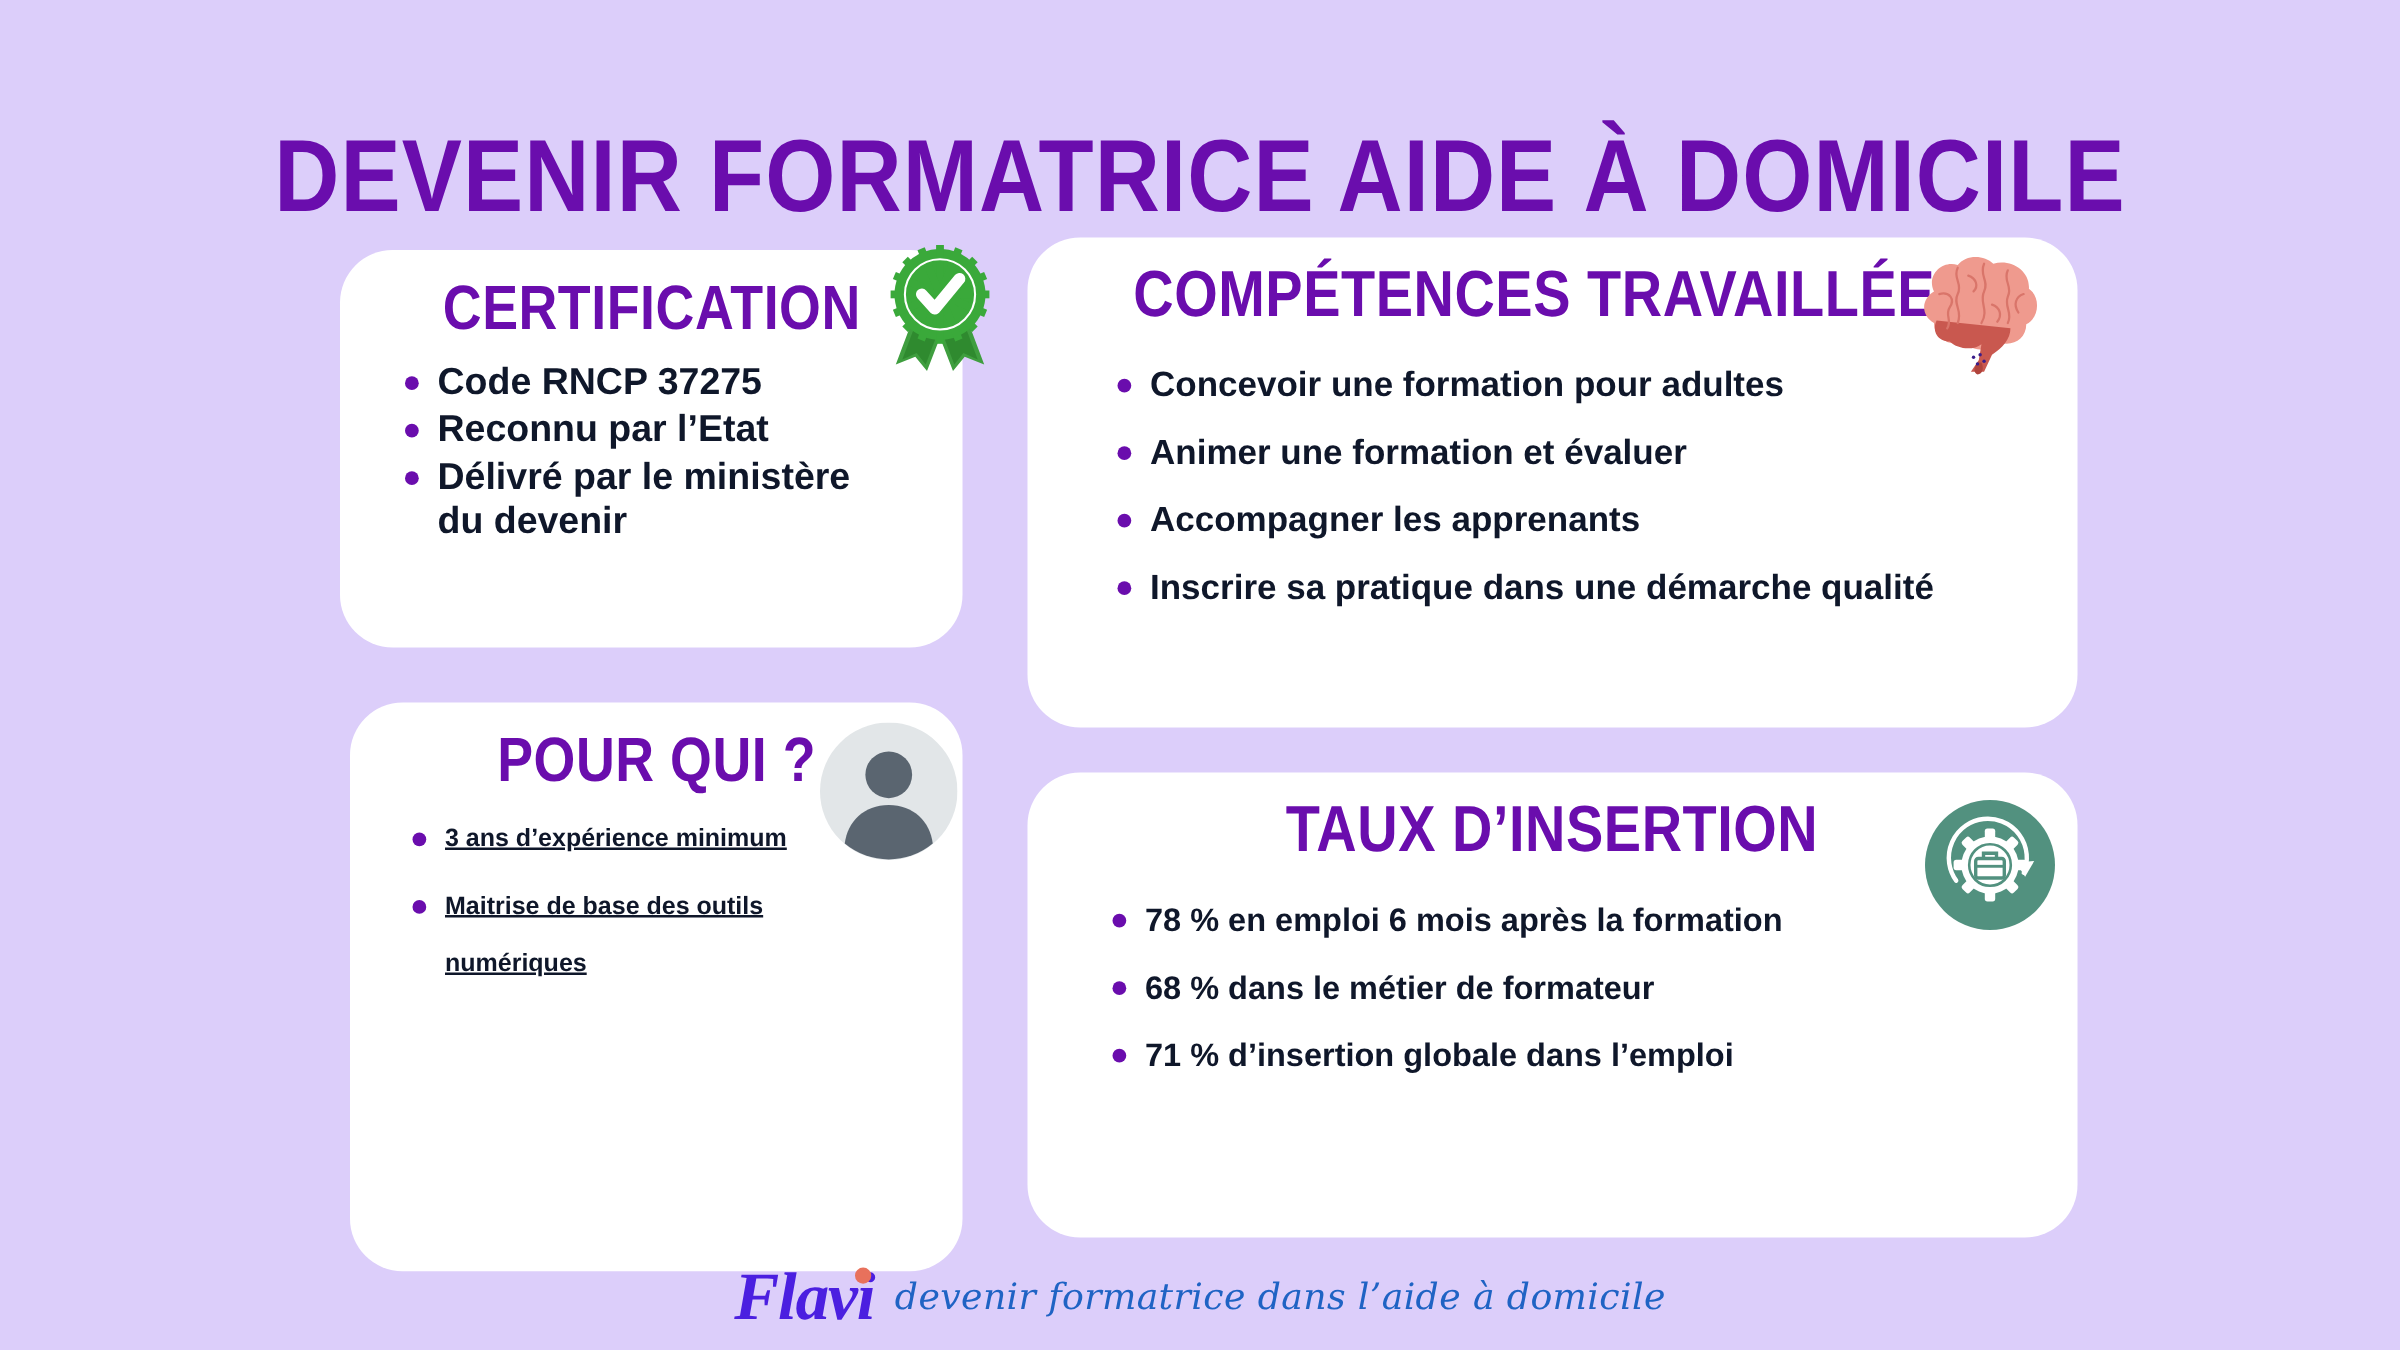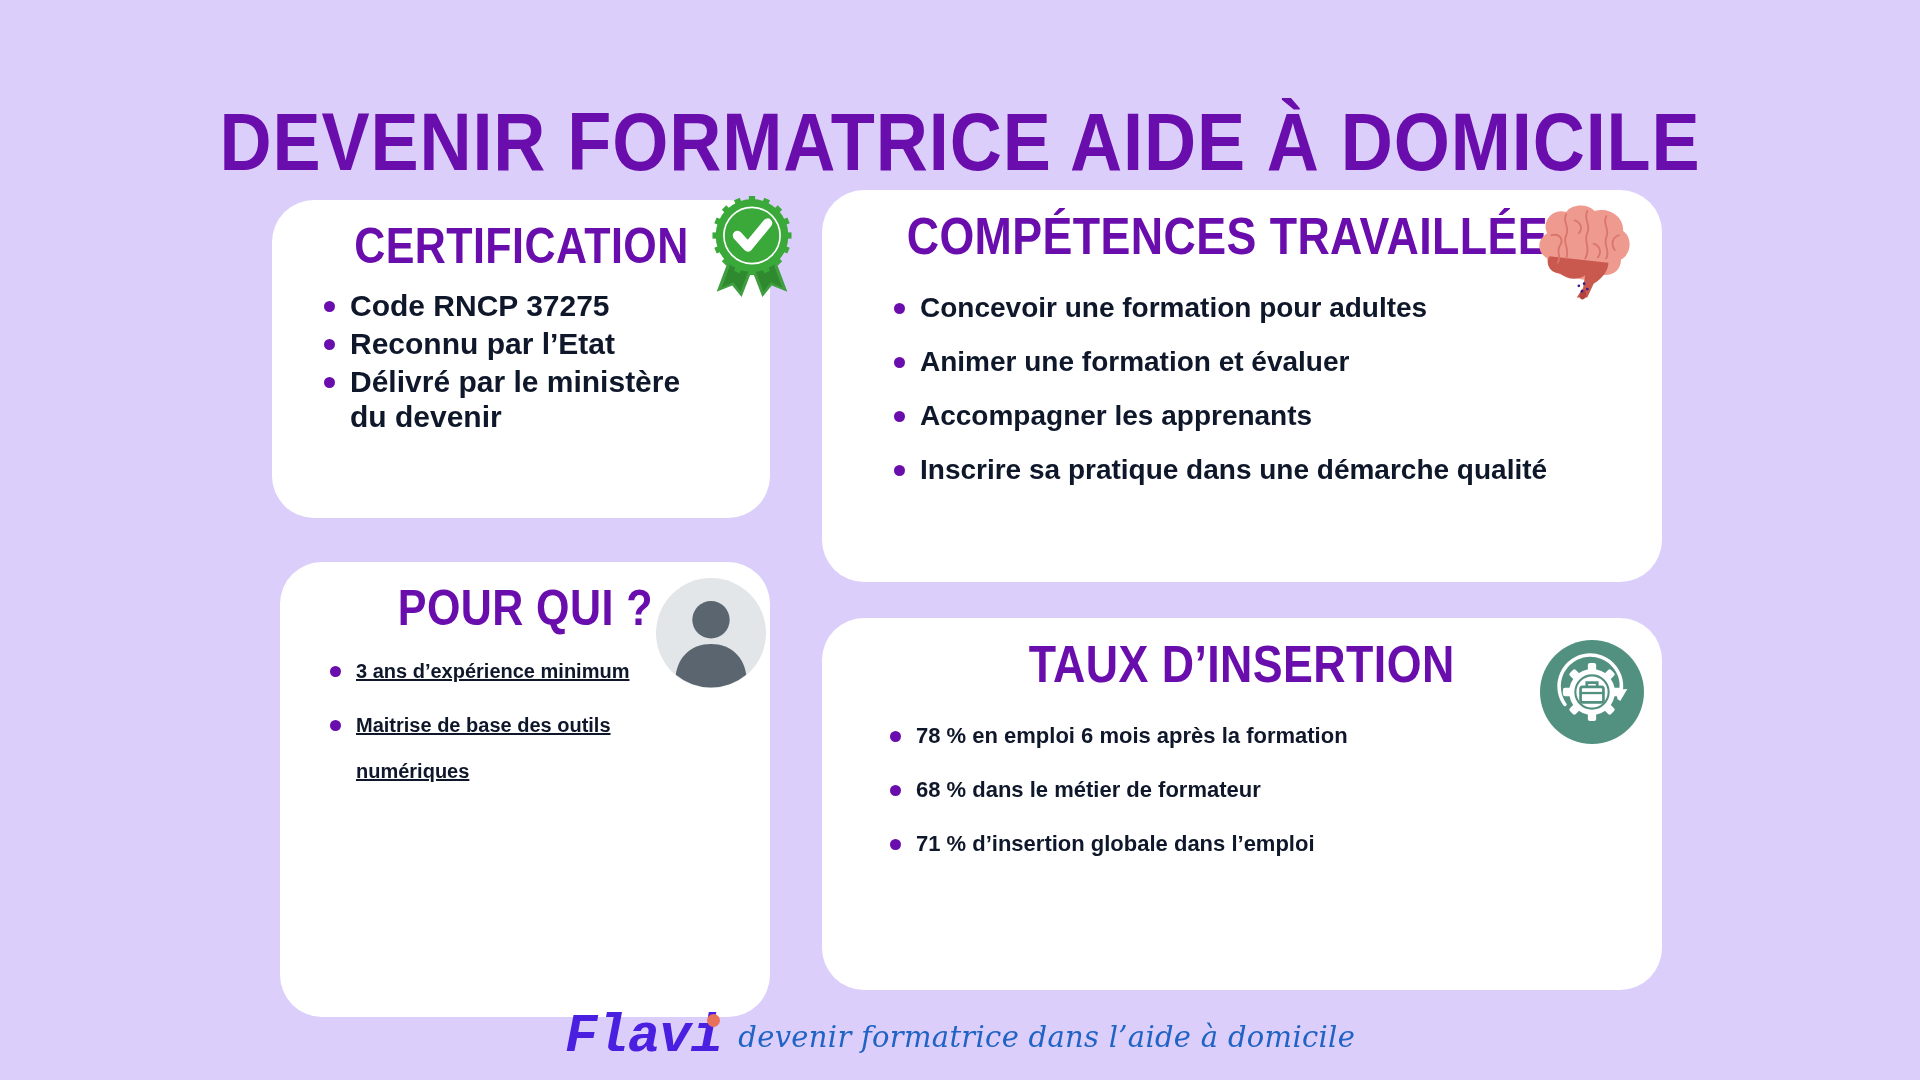--- a/index.html
+++ b/index.html
@@ -119,21 +119,21 @@
     line-height: 46px;
     text-decoration: underline;
   }
   #pourqui-list li { margin-bottom: 8px; }
   #pourqui-list li::before { top: 18px; }
 
   
   #taux-list {
     margin: 22px 0 0 60px;
     width: 740px;
-    font-size: 22px;
+    font-size: 26px;
     line-height: 44px;
   }
   #taux-list li { margin-bottom: 10px; }
   #taux-list li::before { top: 17px; }
 
   
   .icon {
     display: block;
     position: absolute;
   }
@@ -148,21 +148,21 @@
     left: 0;
     top: 1010px;
     width: 1920px;
     text-align: center;
     white-space: nowrap;
   }
   #footer-brand {
     display: inline-block;
     position: relative;
     color: #4b1fe0;
-    font-family: Liberation Mono, monospace;
+    font-family: Liberation Serif, serif;
     font-weight: bold;
     font-style: italic;
     font-size: 54px;
     line-height: 54px;
     vertical-align: middle;
     letter-spacing: -1px;
   }
   #footer-brand-dot {
     position: absolute;
     right: 2px;

